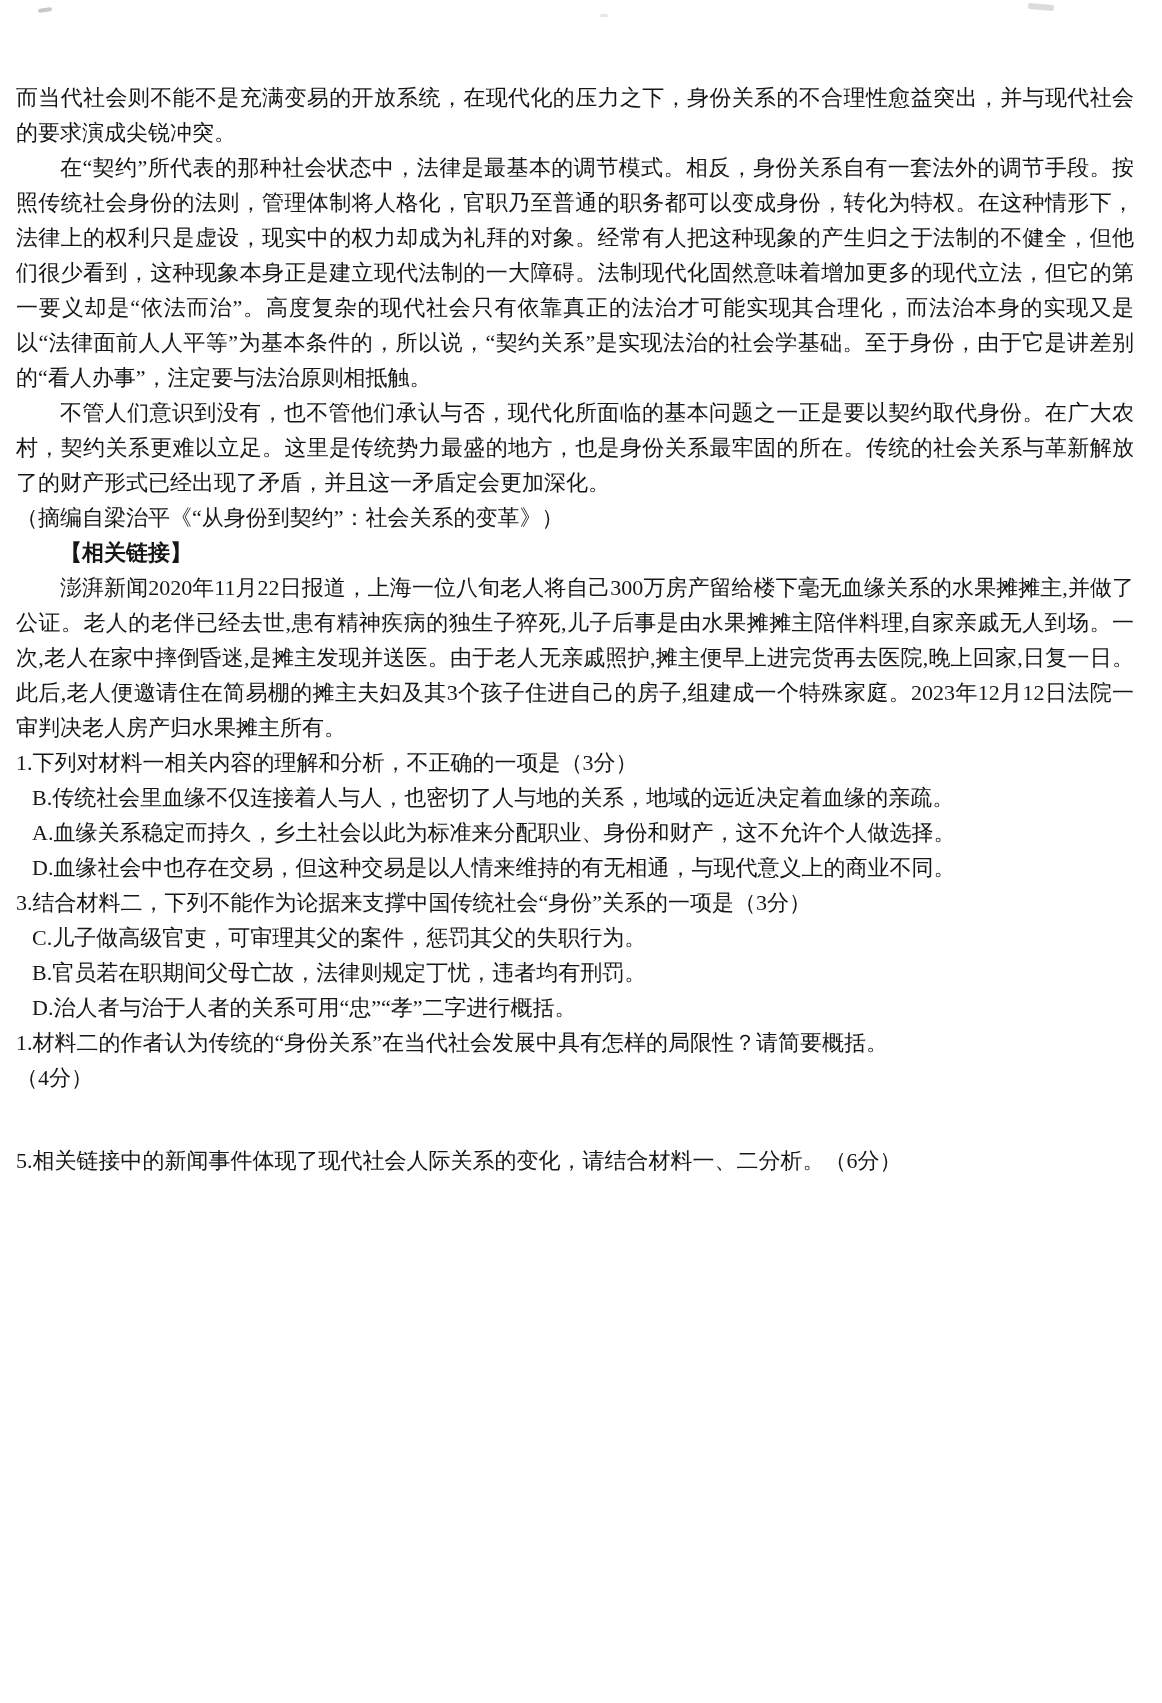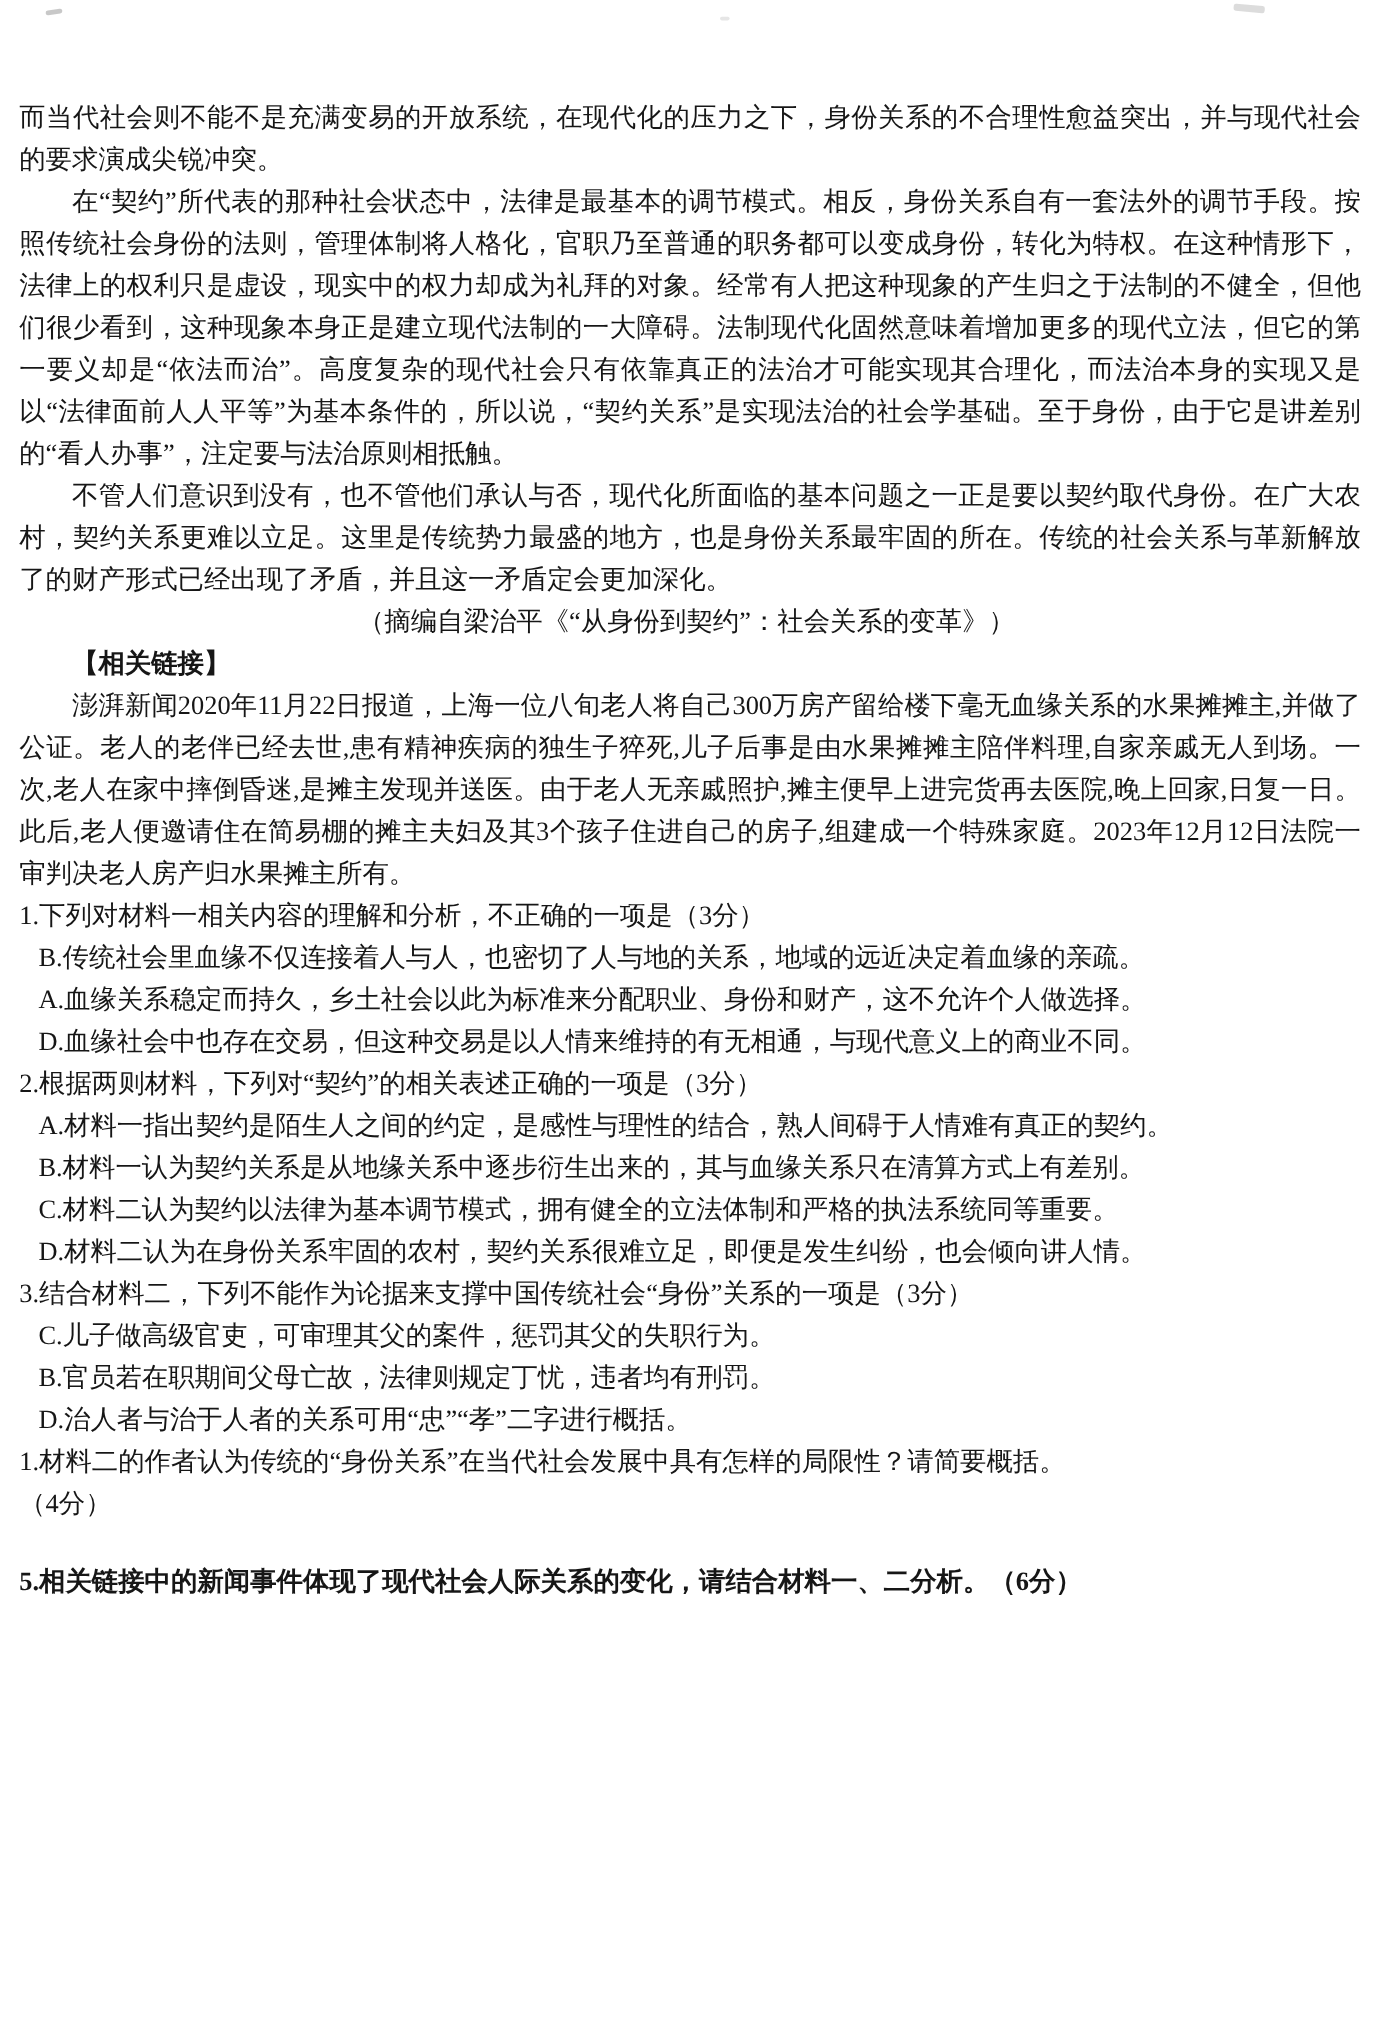--- a/index.html
+++ b/index.html
@@ -21,33 +21,33 @@
     left: 16px;
     right: 28px;
     font-size: 22px;
     line-height: 35px;
     text-align: justify;
   }
   p { margin: 0; }
   .para { text-indent: 2em; }
   .para.continuation { text-indent: 0; }
   .attribution {
-    text-align: center;
+    text-align: left;
     text-indent: 0;
     padding-right: 6px;
   }
   .related-header {
     text-indent: 2em;
     font-weight: bold;
   }
   .question-block { margin: 0; }
   .stem { text-indent: 0; }
   .option { padding-left: 16px; text-indent: 0; }
   .q-tail { text-indent: 0; }
-  .q5 { margin-top: 30px; font-weight: bold; }
+  .q5 { margin-top: 48px; }
   
   .artifact {
     position: absolute;
     background: #9a9a9a;
     opacity: 0.55;
     border-radius: 2px;
   }
   .artifact-1 { top: 8px; left: 38px; width: 14px; height: 4px; transform: rotate(-8deg); }
   .artifact-2 { top: 4px; left: 1028px; width: 26px; height: 6px; transform: rotate(5deg); opacity: 0.35; }
   .artifact-3 { top: 14px; left: 600px; width: 8px; height: 3px; opacity: 0.25; }
@@ -70,27 +70,20 @@
   <p class="related-header">【相关链接】</p>
   <p class="para">澎湃新闻2020年11月22日报道，上海一位八旬老人将自己300万房产留给楼下毫无血缘关系的水果摊摊主,并做了公证。老人的老伴已经去世,患有精神疾病的独生子猝死,儿子后事是由水果摊摊主陪伴料理,自家亲戚无人到场。一次,老人在家中摔倒昏迷,是摊主发现并送医。由于老人无亲戚照护,摊主便早上进完货再去医院,晚上回家,日复一日。此后,老人便邀请住在简易棚的摊主夫妇及其3个孩子住进自己的房子,组建成一个特殊家庭。2023年12月12日法院一审判决老人房产归水果摊主所有。</p>
 
   <div class="question-block">
     <p class="stem">1.下列对材料一相关内容的理解和分析，不正确的一项是（3分）</p>
     <p class="option">B.传统社会里血缘不仅连接着人与人，也密切了人与地的关系，地域的远近决定着血缘的亲疏。</p>
     <p class="option">A.血缘关系稳定而持久，乡土社会以此为标准来分配职业、身份和财产，这不允许个人做选择。</p>
     <p class="option">D.血缘社会中也存在交易，但这种交易是以人情来维持的有无相通，与现代意义上的商业不同。</p>
   </div>
 
-  <div class="question-block">
-    <p class="stem">2.根据两则材料，下列对“契约”的相关表述正确的一项是（3分）</p>
-    <p class="option">A.材料一指出契约是陌生人之间的约定，是感性与理性的结合，熟人间碍于人情难有真正的契约。</p>
-    <p class="option">B.材料一认为契约关系是从地缘关系中逐步衍生出来的，其与血缘关系只在清算方式上有差别。</p>
-    <p class="option">C.材料二认为契约以法律为基本调节模式，拥有健全的立法体制和严格的执法系统同等重要。</p>
-    <p class="option">D.材料二认为在身份关系牢固的农村，契约关系很难立足，即便是发生纠纷，也会倾向讲人情。</p>
-  </div>
 
   <div class="question-block">
     <p class="stem">3.结合材料二，下列不能作为论据来支撑中国传统社会“身份”关系的一项是（3分）</p>
     <p class="option">C.儿子做高级官吏，可审理其父的案件，惩罚其父的失职行为。</p>
     <p class="option">B.官员若在职期间父母亡故，法律则规定丁忧，违者均有刑罚。</p>
     <p class="option">D.治人者与治于人者的关系可用“忠”“孝”二字进行概括。</p>
   </div>
 
   <div class="question-block">
     <p class="stem">1.材料二的作者认为传统的“身份关系”在当代社会发展中具有怎样的局限性？请简要概括。</p>

